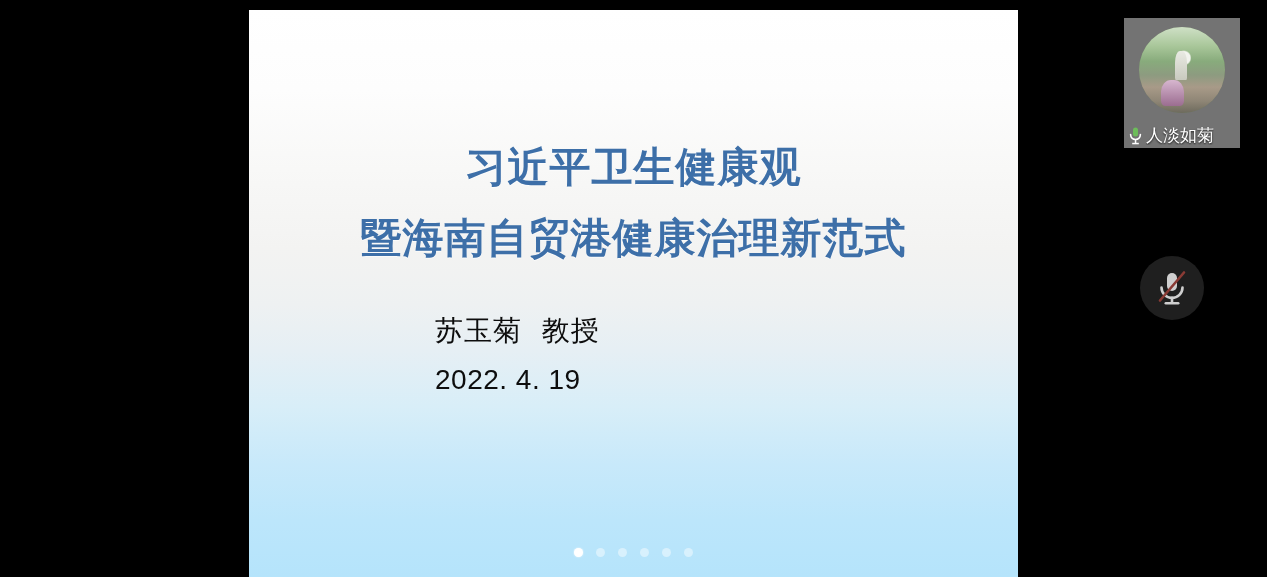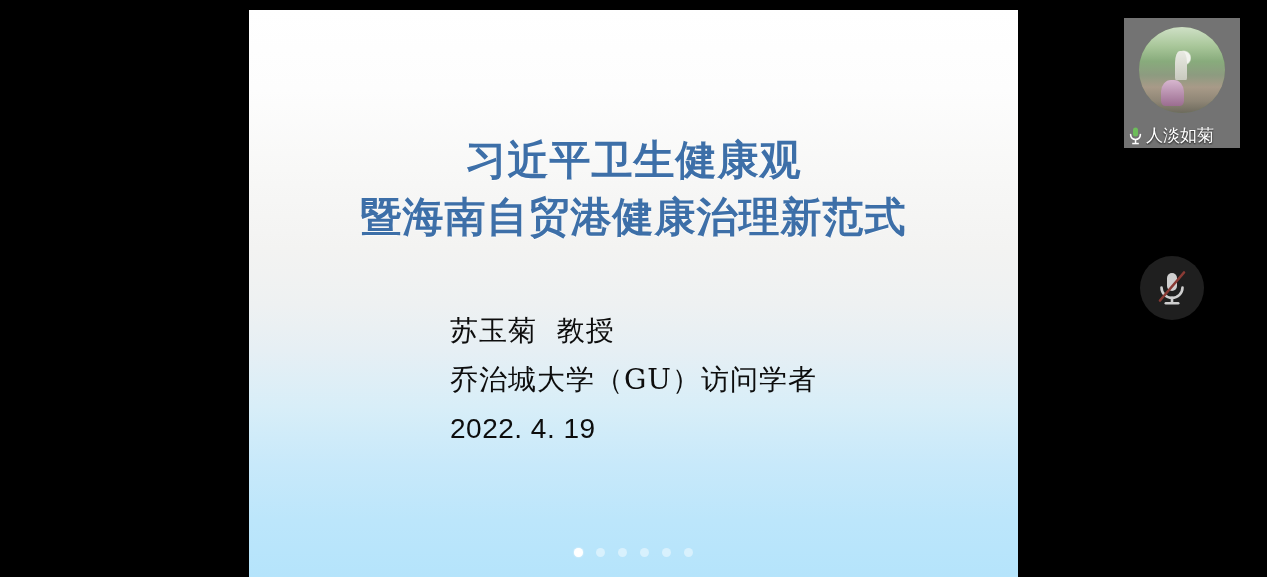--- a/index.html
+++ b/index.html
@@ -46,40 +46,39 @@
   .slide-title {
     position: absolute;
     left: 0;
     top: 122px;
     width: 769px;
     text-align: center;
     color: #3d6fa8;
     font-family: "DejaVu Serif", "Liberation Serif", serif;
     font-weight: 700;
     font-size: 41px;
-    line-height: 57px;
+    line-height: 71px;
     letter-spacing: 1px;
     white-space: pre-line;
     text-shadow: 0 1px 0 rgba(255,255,255,0.6);
   }
 
   .slide-body {
     position: absolute;
     left: 186px;
     top: 296px;
     width: 560px;
     color: #0d0d0d;
     font-family: "DejaVu Serif", "Liberation Serif", serif;
     font-size: 28px;
     line-height: 49px;
     letter-spacing: 1px;
   }
   .slide-body .line {
     white-space: pre;
-    margin-left: 15px;
   }
   .slide-body .line.date {
     font-family: "Liberation Sans", sans-serif;
     font-size: 28px;
     letter-spacing: 0.5px;
   }
 
   
   .slide-dots {
     position: absolute;
@@ -207,21 +206,20 @@
 
 <div id="app">
 
   <div class="shared-screen">
 
     <div class="slide-title">习近平卫生健康观
 暨海南自贸港健康治理新范式</div>
 
     <div class="slide-body">
       <div class="line">苏玉菊  教授</div>
-      <div class="line">乔治城大学（GU）访问学者</div>
       <div class="line date">2022. 4. 19</div>
     </div>
 
     <div class="slide-dots">
       <span class="dot active"></span>
       <span class="dot"></span>
       <span class="dot"></span>
       <span class="dot"></span>
       <span class="dot"></span>
       <span class="dot"></span>

